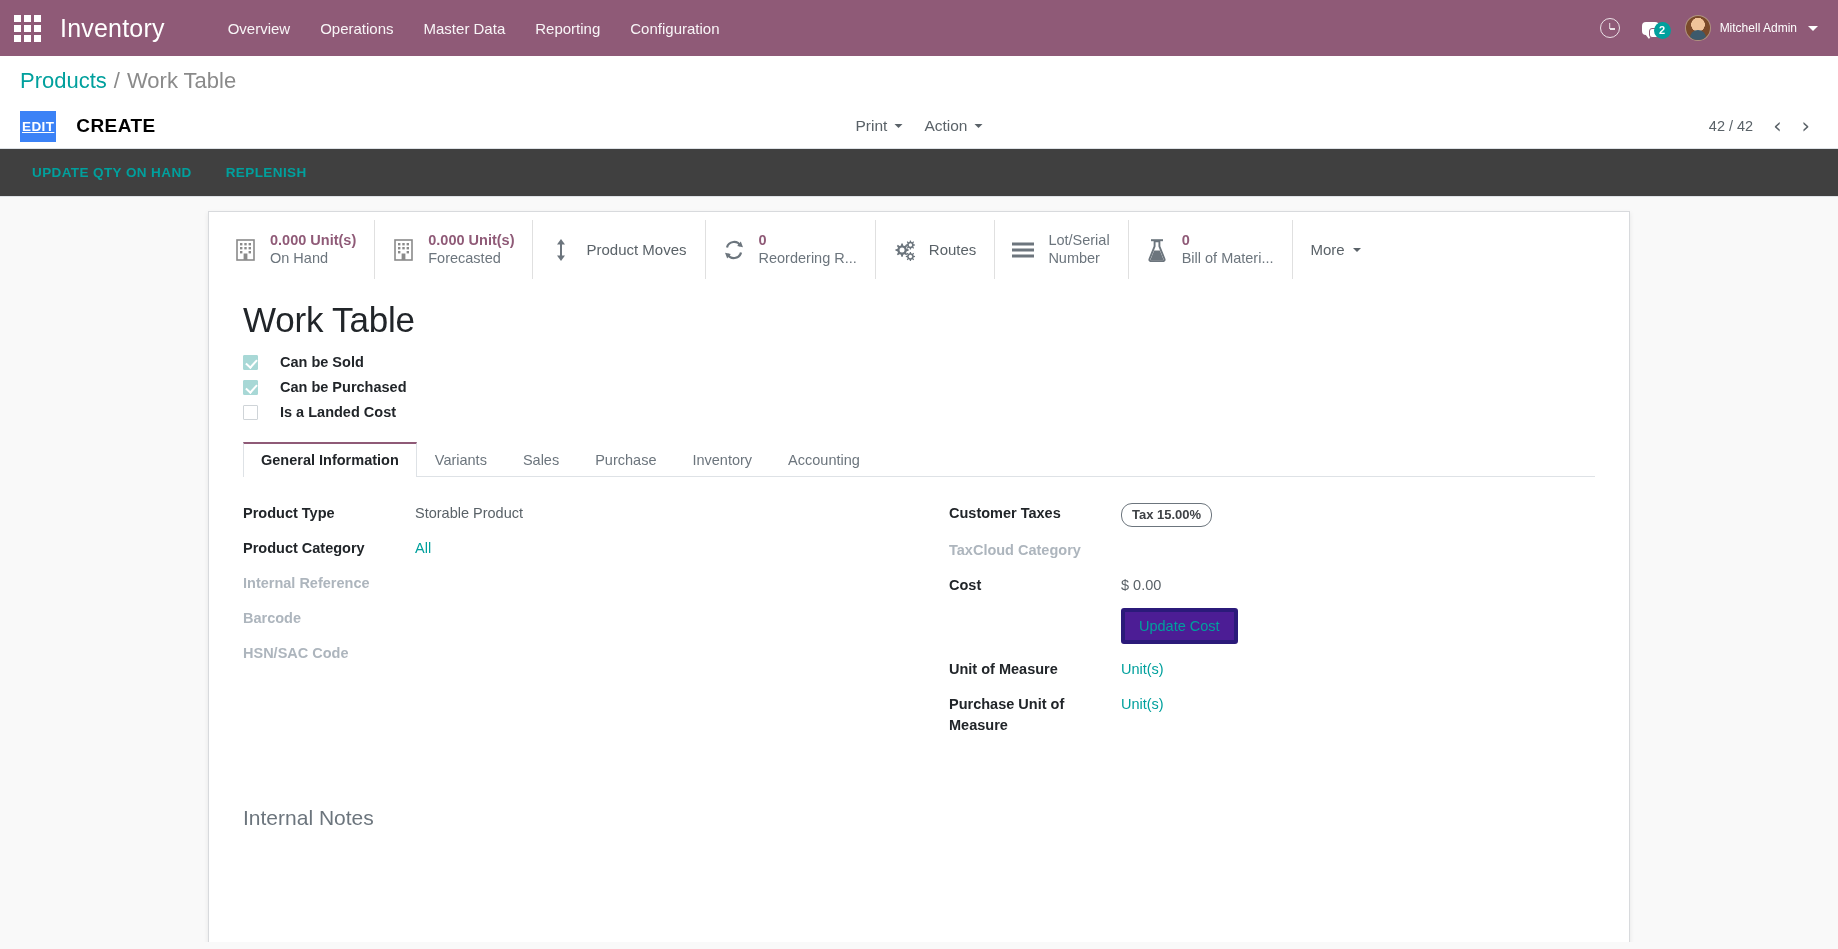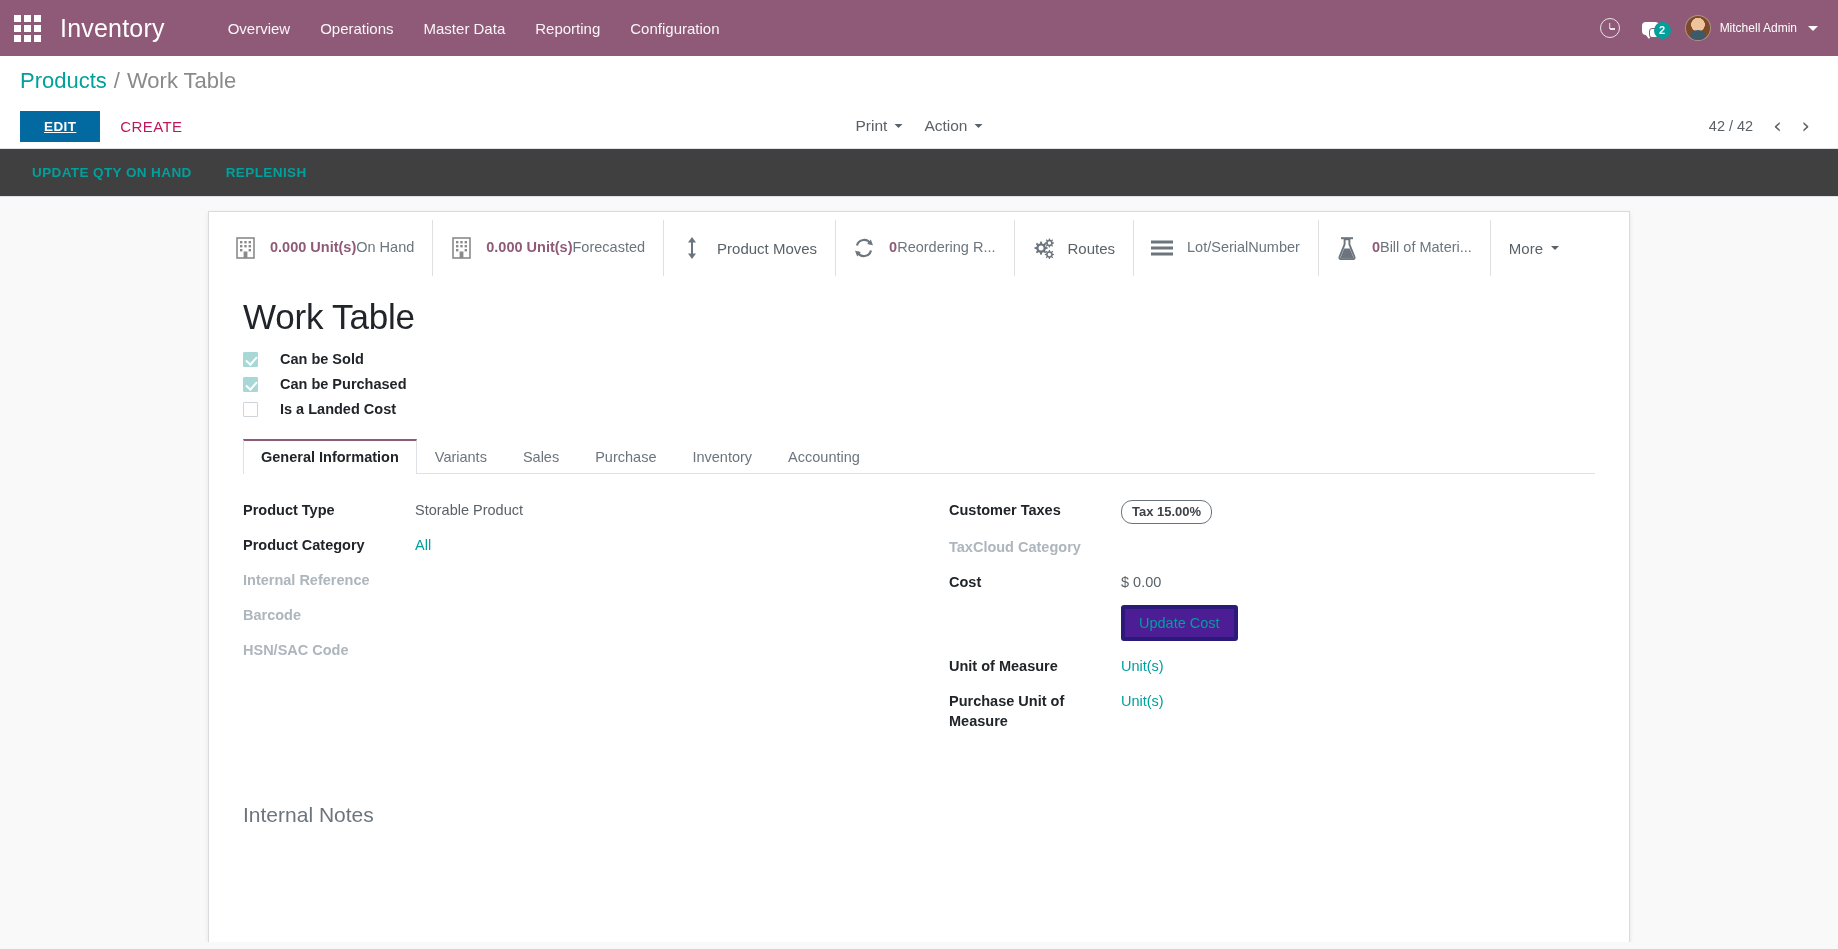--- a/index.html
+++ b/index.html
@@ -130,32 +130,32 @@
     font-size: 22px;
     display: flex; align-items: baseline; gap: 7px;
     margin-bottom: 10px;
   }
   .breadcrumb .bc-link { color: #00a09d; cursor: pointer; }
   .breadcrumb .bc-sep { color: #8a8a8a; }
   .breadcrumb .bc-current { color: #8a8a8a; }
 
   .cp-row { display: flex; align-items: center; position: relative; min-height: 44px; }
   .btn-edit {
-    background: #0369a1; color: #fff;
+    background: #3b82f6; color: #fff;
     border: none; border-radius: 0;
     font-size: 13.5px; font-weight: 700; letter-spacing: 0.4px;
-    padding: 8px 24px;
+    padding: 8px 2px;
     cursor: pointer;
     text-transform: uppercase;
     text-decoration: underline;
   }
   .btn-create {
-    background: transparent; color: #be185d;
+    background: transparent; color: #000000;
     border: none;
-    font-size: 15px; font-weight: 400; letter-spacing: 0.4px;
+    font-size: 19px; font-weight: 700; letter-spacing: 0.4px;
     padding: 8px 14px; margin-left: 6px;
     cursor: pointer;
     text-transform: uppercase;
   }
   .cp-center {
     position: absolute; left: 50%; transform: translateX(-50%);
     display: flex; align-items: center; gap: 2px;
   }
   .dd-btn {
     background: none; border: none;
@@ -220,21 +220,21 @@
   }
   .stat-btn {
     display: flex; align-items: center; gap: 13px;
     padding: 12px 18px 12px 16px;
     border-right: 1px solid #e0e0e0;
     cursor: pointer;
     min-height: 56px;
   }
   .stat-btn:last-child { border-right: none; }
   .stat-icon { color: #7a7a7a; display: flex; align-items: center; justify-content: center; width: 24px; }
-  .stat-text { display: flex; flex-direction: row; line-height: 1.22; }
+  .stat-text { display: flex; flex-direction: column; line-height: 1.22; }
   .stat-value { color: #8f5a77; font-size: 14.5px; font-weight: 700; white-space: nowrap; }
   .stat-label { color: #6c757d; font-size: 14.5px; white-space: nowrap; }
   .stat-label-only { color: #5a6268; font-size: 15px; white-space: nowrap; }
   .stat-more {
     display: flex; align-items: center; gap: 8px;
     color: #5a6268; font-size: 15px;
     padding: 12px 18px; cursor: pointer; border-right: none;
   }
 
   

